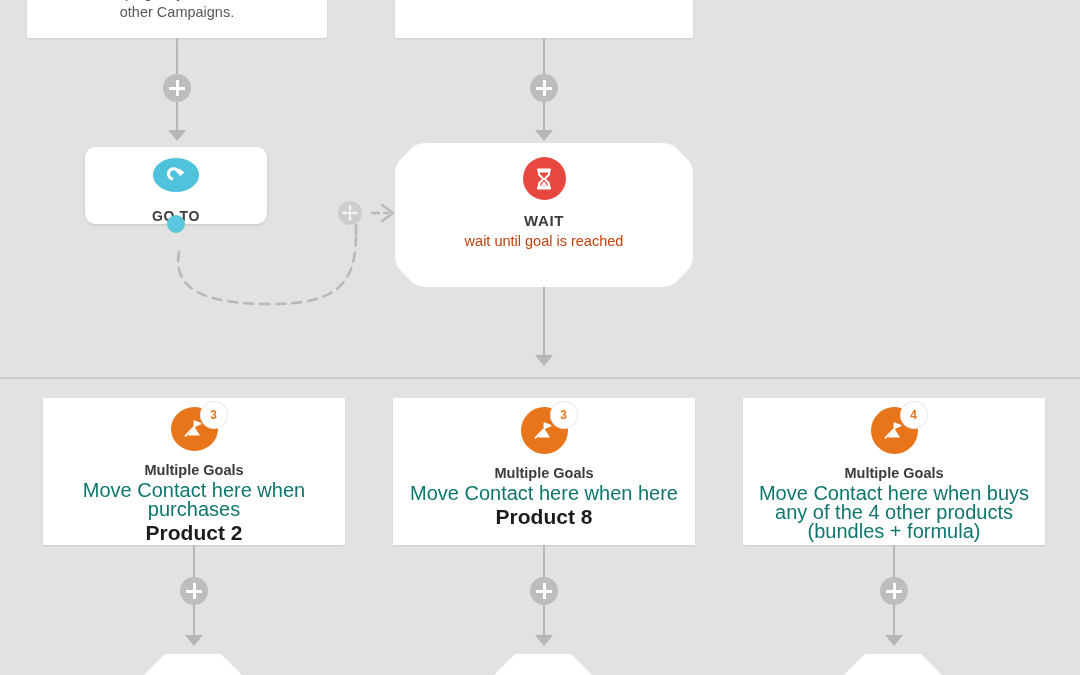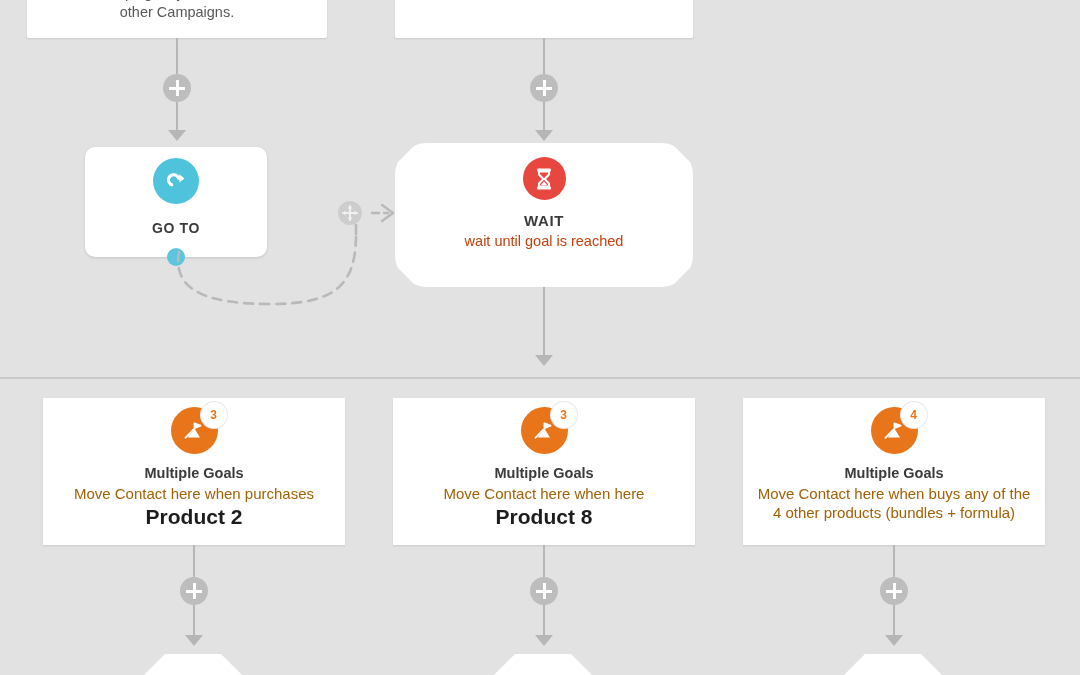--- a/index.html
+++ b/index.html
@@ -86,21 +86,21 @@
   }
   .goal-badge{
     position:absolute;right:-9px;top:-5px;
     width:22px;height:22px;border-radius:50%;
     background:#fff;border:2px solid #fff;
     box-shadow:0 0 0 1px #e9e9e9;
     color:#e8751a;font-size:12px;font-weight:bold;
     display:flex;align-items:center;justify-content:center;
   }
   .goal-kind{font-weight:bold;font-size:14.5px;color:#3b3b3d;}
-  .goal-desc{font-size:15px;color:#a16207;text-align:center;line-height:19px;padding:0 10px;}
+  .goal-desc{font-size:20px;color:#0f766e;text-align:center;line-height:19px;padding:0 10px;}
   .goal-product{font-weight:bold;font-size:21px;color:#1d1d1f;}
 </style>
 </head>
 <body>
 
 <div class="canvas">
 
   <div class="card card-top" style="left:27px;top:-72px;width:300px;height:110px;">
     <div class="card-text" style="position:absolute;left:0;right:0;bottom:16px;">to the Campaign, by a Form, Rules, or other Campaigns.</div>
   </div>
@@ -112,21 +112,21 @@
   <div class="vline" style="left:176px;top:38px;height:36px;"></div>
   <div class="plus-btn" style="left:163px;top:74px;"></div>
   <div class="vline" style="left:176px;top:102px;height:28px;"></div>
   <div class="arrowhead" style="left:168px;top:130px;"></div>
 
   <div class="vline" style="left:543px;top:38px;height:36px;"></div>
   <div class="plus-btn" style="left:530px;top:74px;"></div>
   <div class="vline" style="left:543px;top:102px;height:28px;"></div>
   <div class="arrowhead" style="left:535px;top:130px;"></div>
 
-  <div class="node-round" style="left:85px;top:147px;width:182px;height:110px;">
+  <div class="node-round" style="left:85px;top:147px;width:182px;height:77px;">
     <div class="icon-circle" style="width:46px;height:46px;background:#4FC3DC;margin-top:11px;">
       <svg width="26" height="26" viewBox="0 0 26 26" aria-hidden="true">
         <path d="M6.2 9.2a5.2 5.2 0 0 1 9.4 1.1h3.2" fill="none" stroke="#fff" stroke-width="3.1" stroke-linecap="round"></path>
         <path d="M6.2 9.2a5.2 5.2 0 0 0 2.6 7.6" fill="none" stroke="#fff" stroke-width="3.1" stroke-linecap="round"></path>
         <path d="M16.3 6.2 21.4 10.4 16.3 14.6z" fill="#fff"></path>
       </svg>
     </div>
     <div class="node-title" style="margin-top:16px;font-size:14px;">GO TO</div>
     <div class="cyan-dot" style="left:82px;bottom:-9px;"></div>
   </div>

